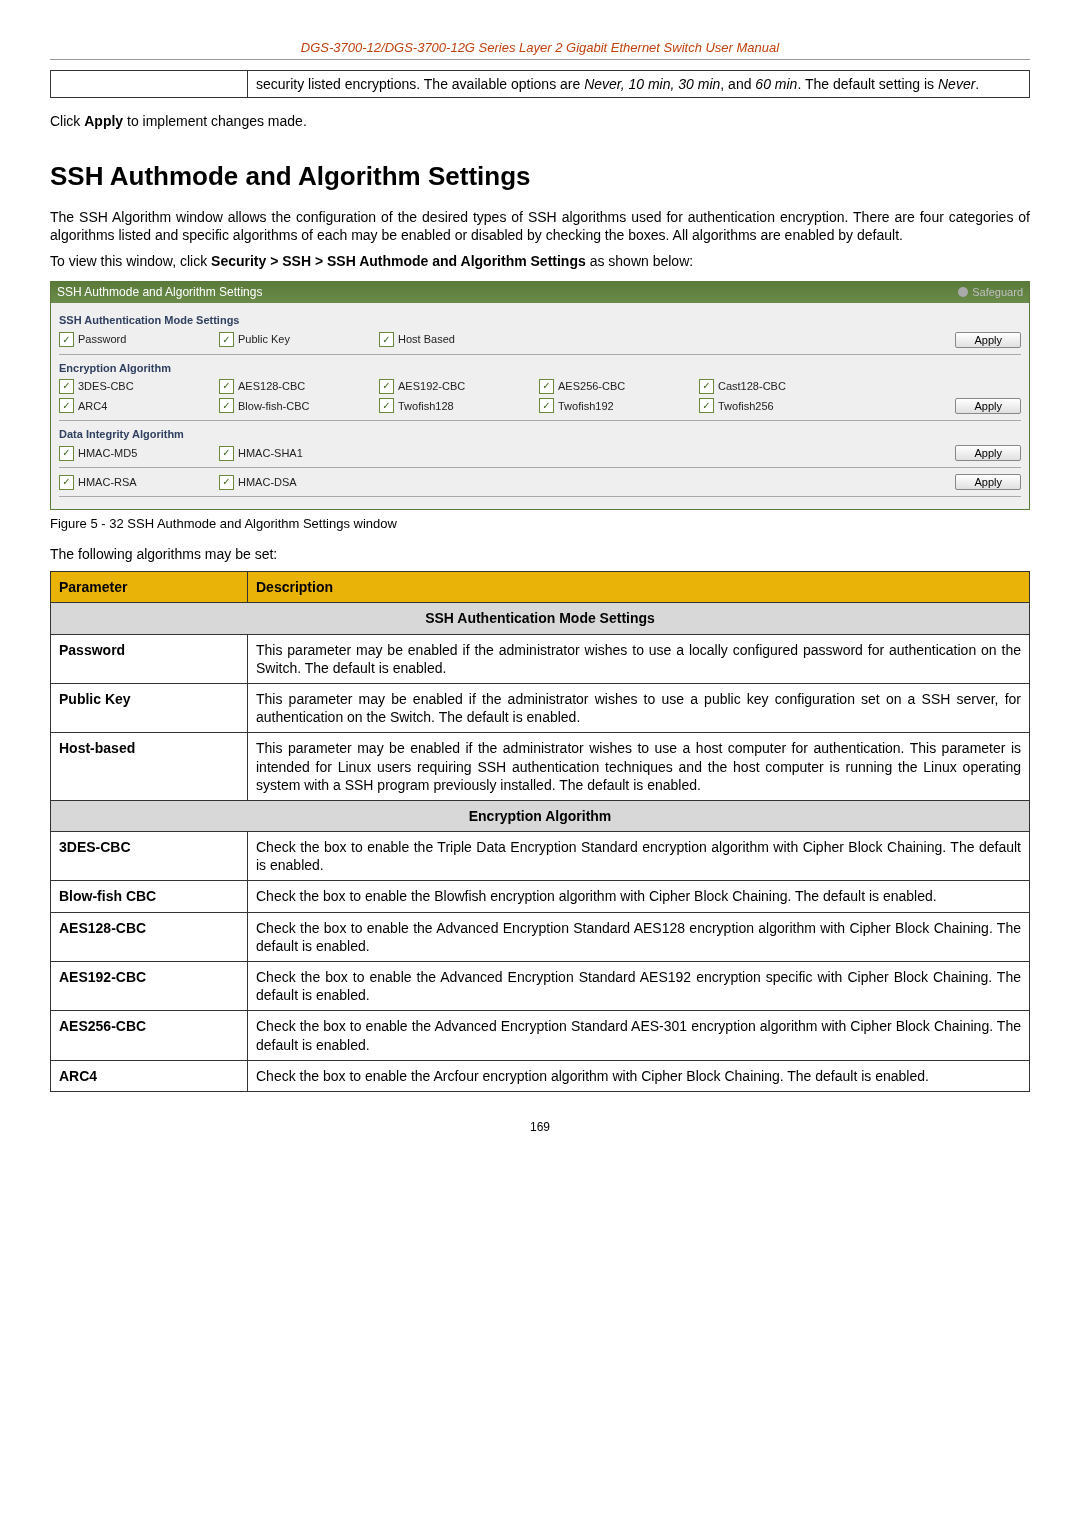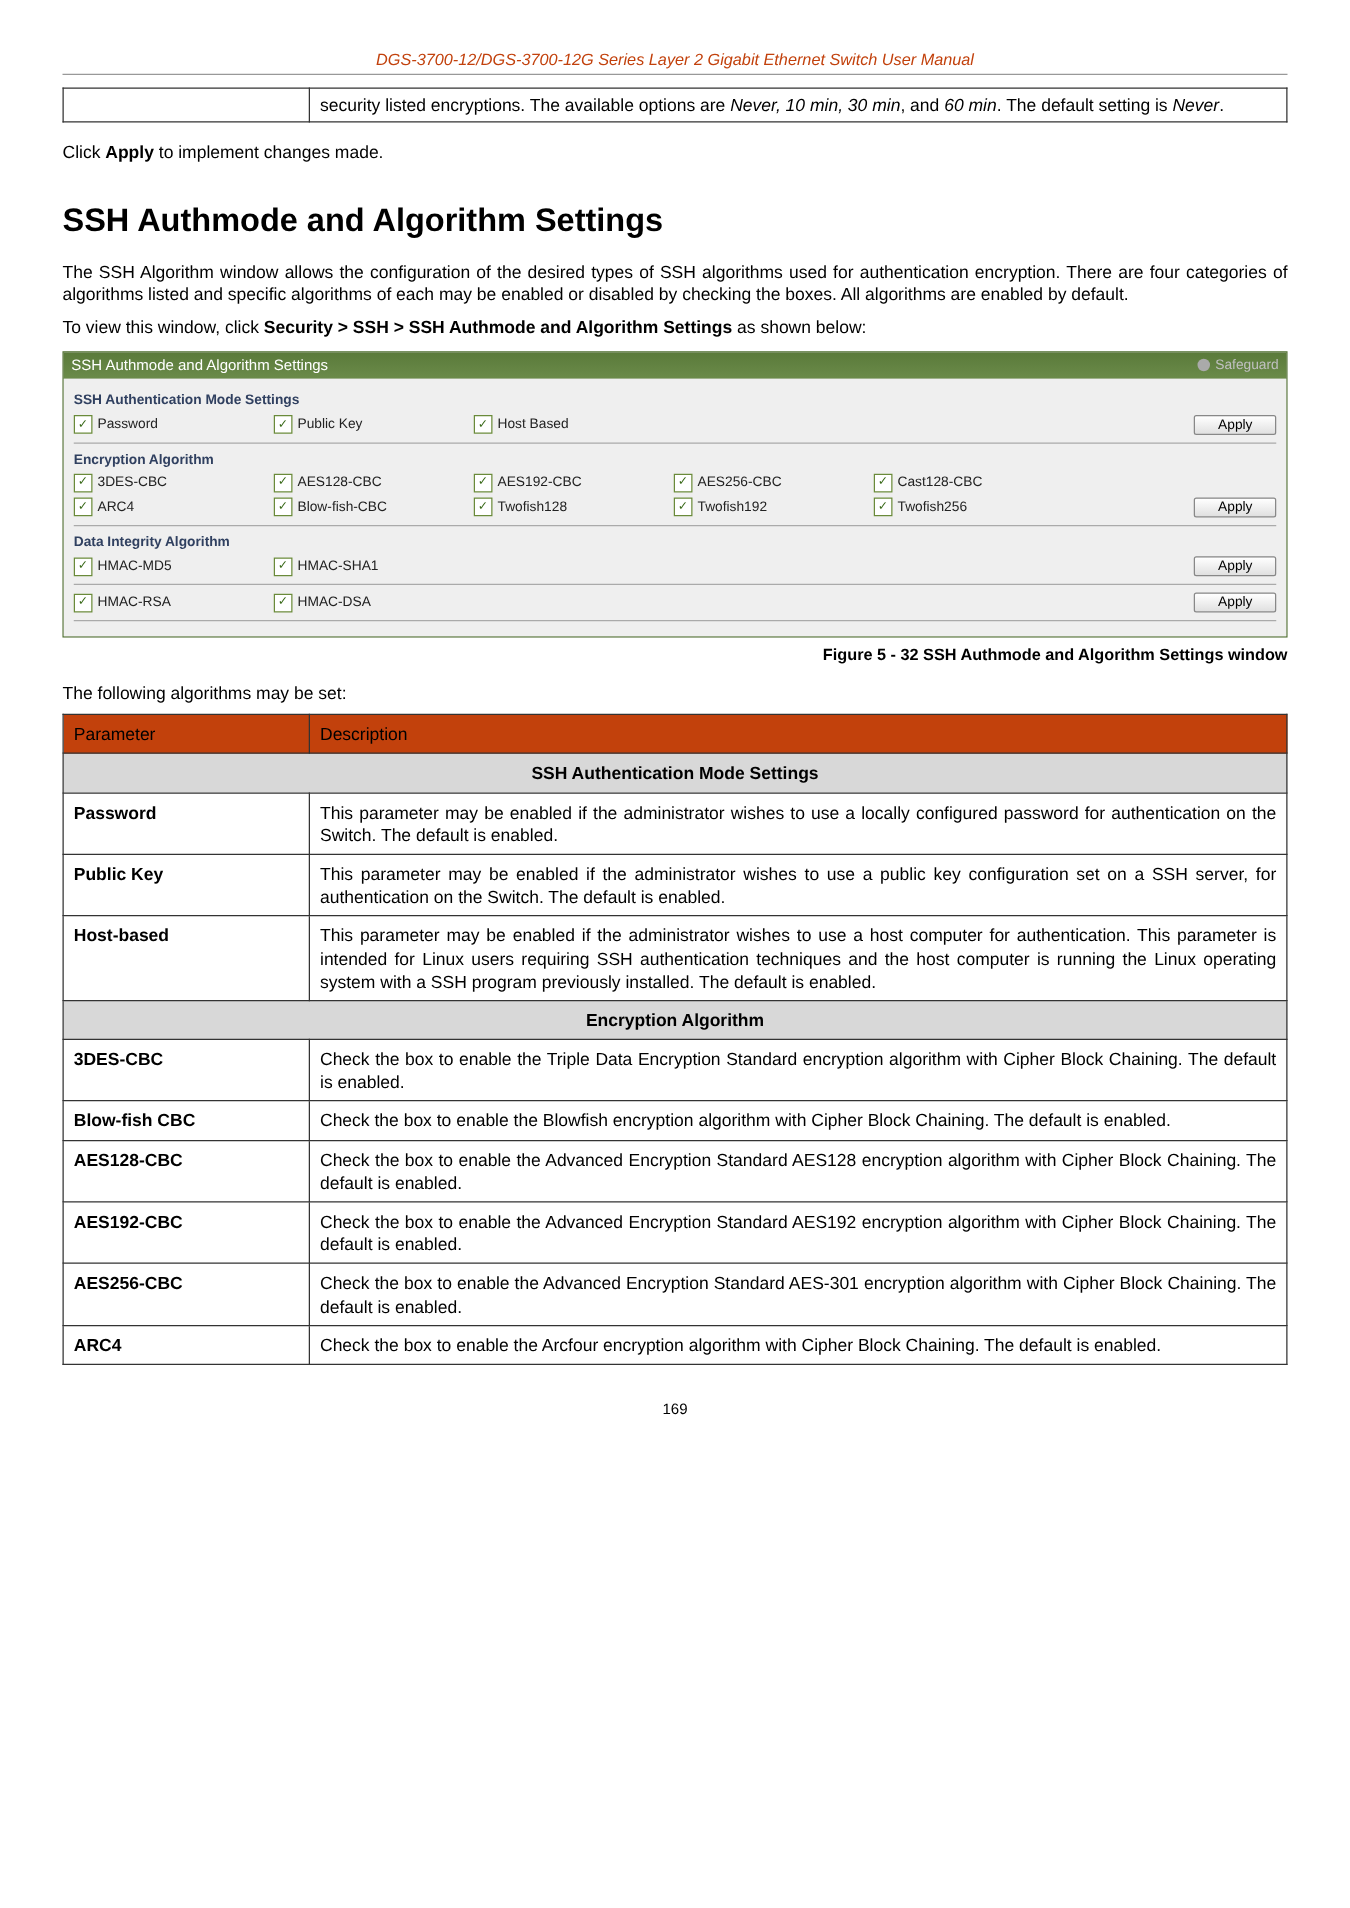--- a/index.html
+++ b/index.html
@@ -118,39 +118,39 @@
     padding: 1px 18px;
     font-size: 11px;
     border-radius: 2px;
     cursor: pointer;
   }
   .fw-sep {
     border-top: 1px solid #aaa;
     margin: 4px 0;
   }
   .figcap {
-    text-align: right;
-    font-weight: bold;
+    text-align: left;
+    font-weight: normal;
     font-size: 13px;
     margin: 6px 0 12px 0;
   }
   .param-table {
     width: 100%;
     border-collapse: collapse;
     margin-top: 2px;
   }
   .param-table th, .param-table td {
     border: 1px solid #333;
     padding: 6px 8px;
     vertical-align: top;
     text-align: left;
   }
   .param-table thead th {
-    background: #c2410c;
-    font-weight: normal;
+    background: #eab308;
+    font-weight: bold;
   }
   .param-table td.rowhead {
     background: #d8d8d8;
     text-align: center;
     font-weight: bold;
   }
   .param-table td.name {
     font-weight: bold;
     width: 180px;
   }
@@ -334,21 +334,21 @@
     <tr>
       <td class="name">Blow-fish CBC</td>
       <td class="desc">Check the box to enable the Blowfish encryption algorithm with Cipher Block Chaining. The default is enabled.</td>
     </tr>
     <tr>
       <td class="name">AES128-CBC</td>
       <td class="desc">Check the box to enable the Advanced Encryption Standard AES128 encryption algorithm with Cipher Block Chaining. The default is enabled.</td>
     </tr>
     <tr>
       <td class="name">AES192-CBC</td>
-      <td class="desc">Check the box to enable the Advanced Encryption Standard AES192 encryption algorithm with Cipher Block Chaining. The default is enabled.</td>
+      <td class="desc">Check the box to enable the Advanced Encryption Standard AES192 encryption specific with Cipher Block Chaining. The default is enabled.</td>
     </tr>
     <tr>
       <td class="name">AES256-CBC</td>
       <td class="desc">Check the box to enable the Advanced Encryption Standard AES-301 encryption algorithm with Cipher Block Chaining. The default is enabled.</td>
     </tr>
     <tr>
       <td class="name">ARC4</td>
       <td class="desc">Check the box to enable the Arcfour encryption algorithm with Cipher Block Chaining. The default is enabled.</td>
     </tr>
   </tbody>

